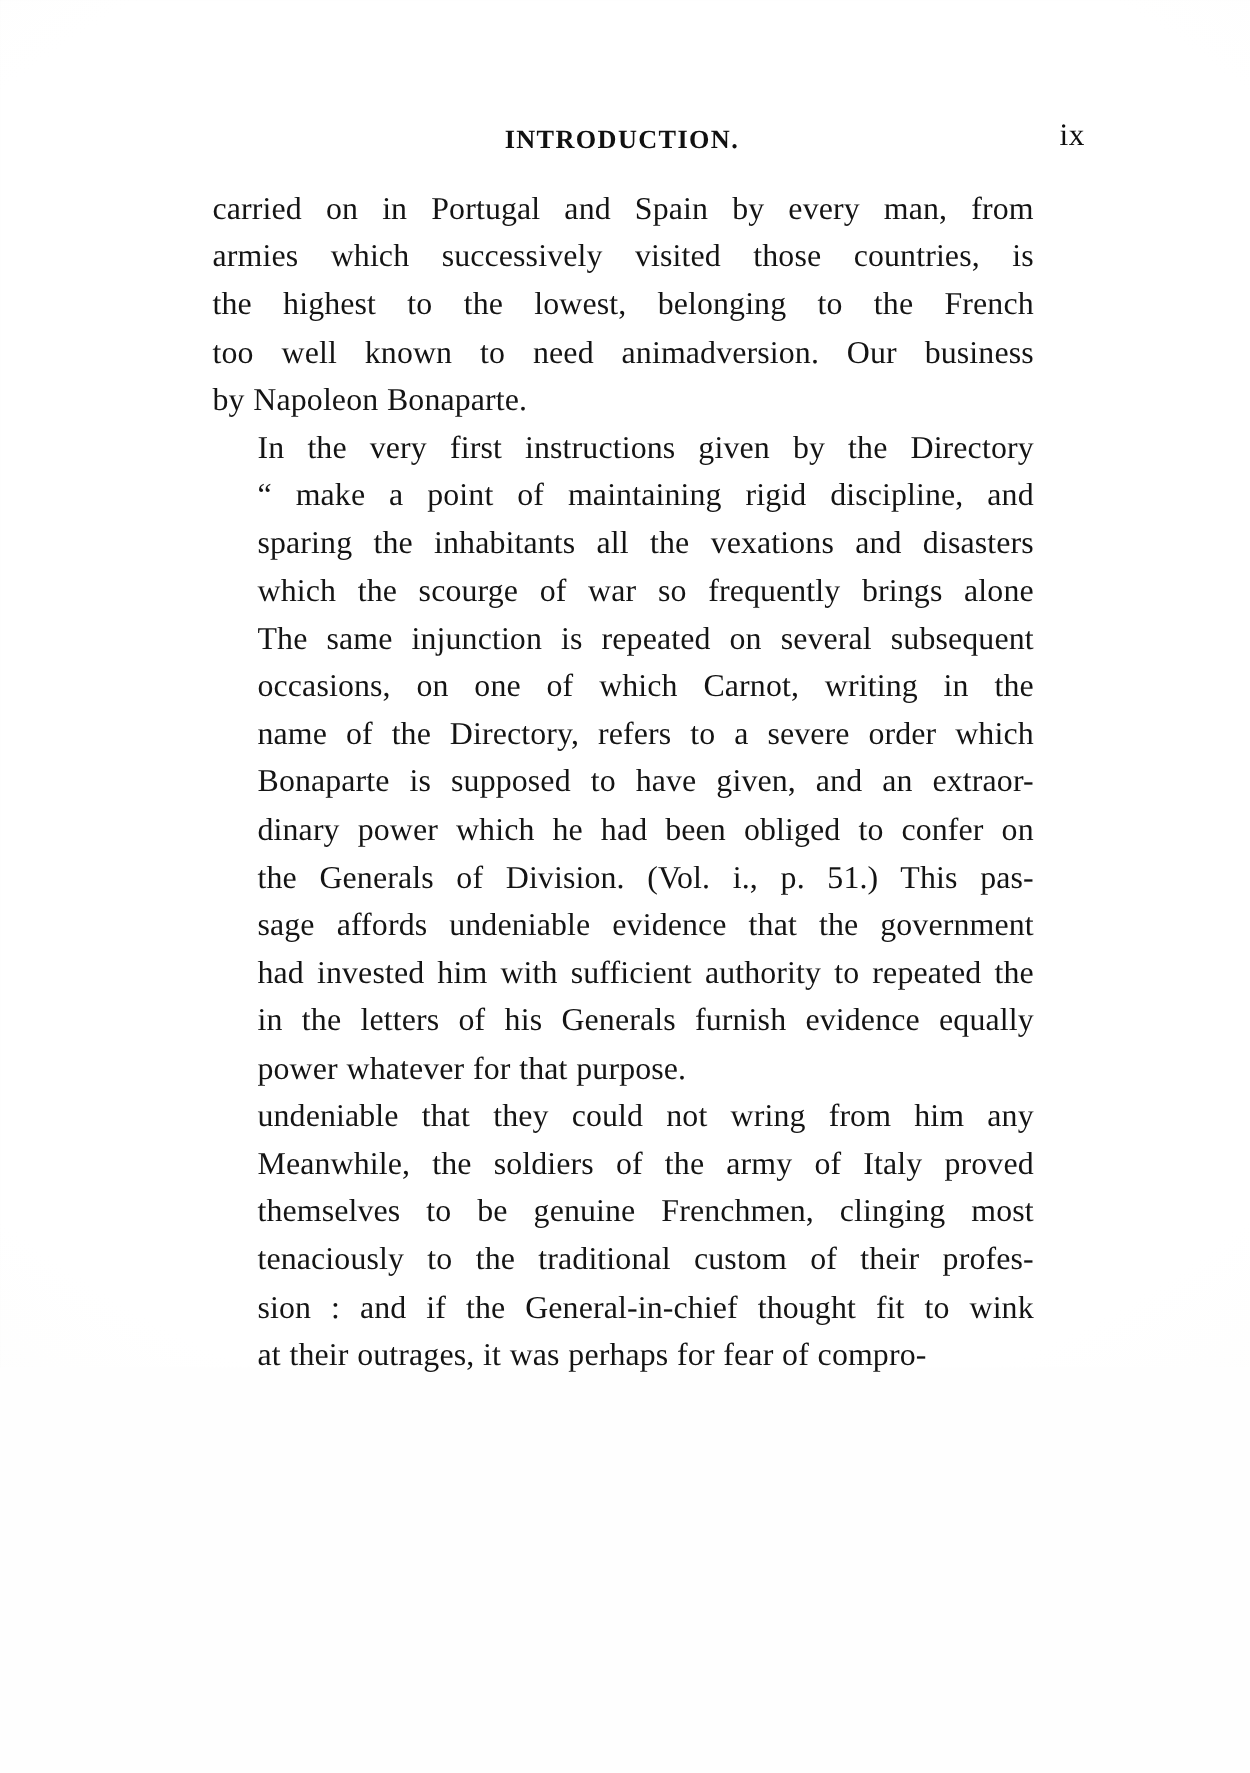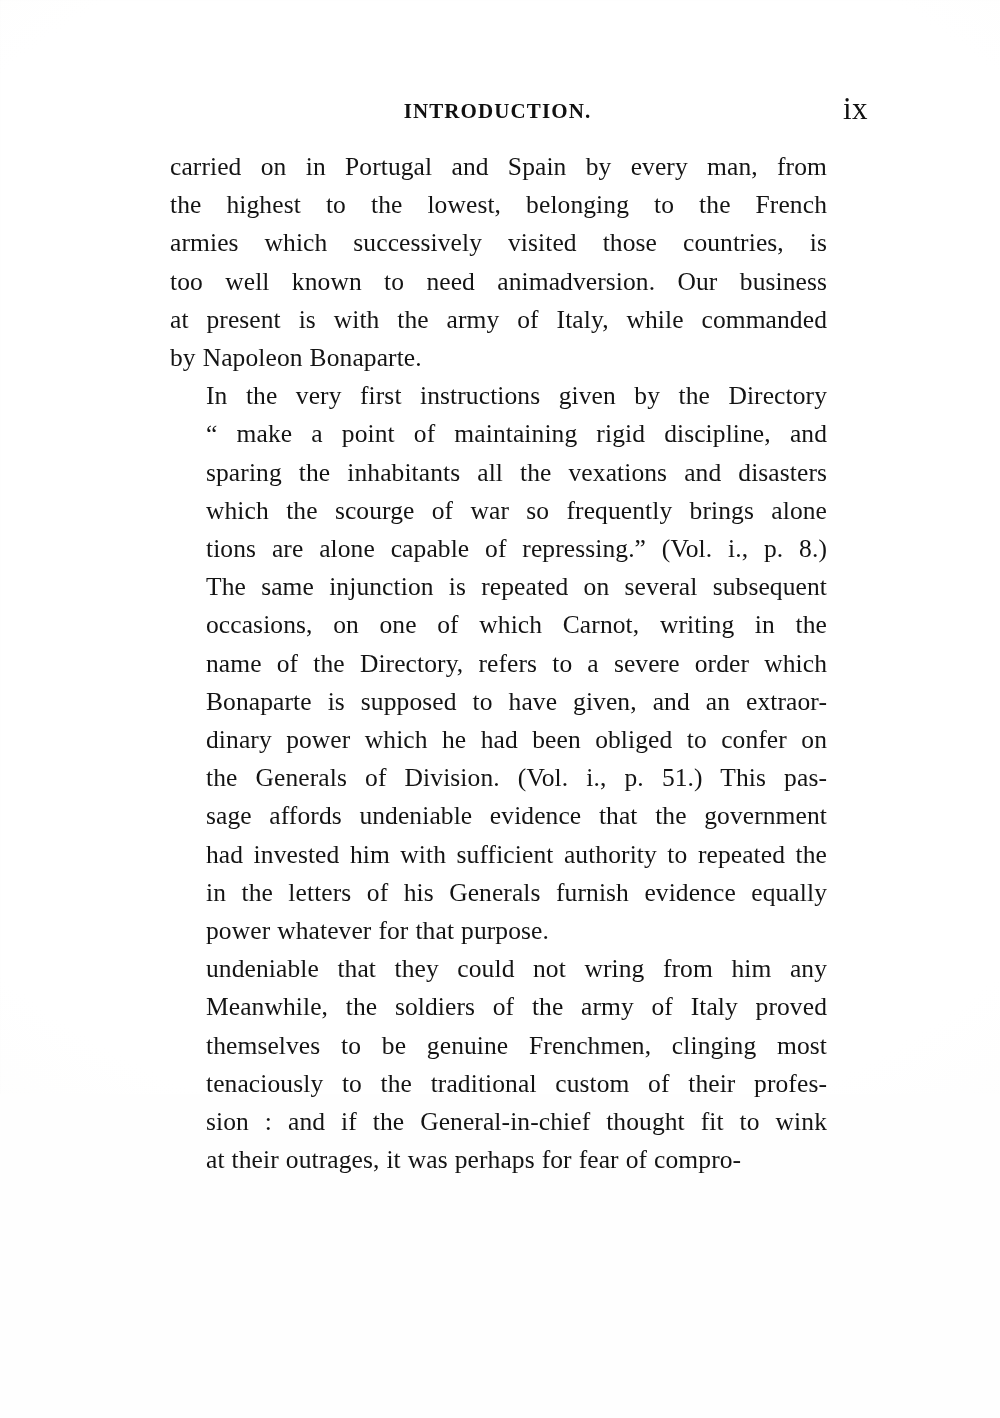--- a/index.html
+++ b/index.html
@@ -53,21 +53,21 @@
     font-size: 21px;
     letter-spacing: 1.1px;
     font-weight: 600;
     line-height: 30px;
     color: #101010;
   }
   .running-head-folio {
     position: absolute;
     right: -43px;
     top: -2px;
-    font-size: 31px;
+    font-size: 25px;
     line-height: 30px;
     font-weight: 400;
     color: #101010;
     letter-spacing: .5px;
   }
 
   
   .text-block {
     position: absolute;
     left: 170px;
@@ -115,32 +115,30 @@
   <div class="page-scan-noise"></div>
 
   <div class="running-head">
     <div class="running-head-title">INTRODUCTION.</div>
     <div class="running-head-folio">ix</div>
   </div>
 
   <div class="text-block" id="body-text-block">
       <p class="para">
         <span class="line">carried on in Portugal and Spain by every man, from</span>
+        <span class="line">armies which successively visited those countries, is</span>
         <span class="line">the highest to the lowest, belonging to the French</span>
-        <span class="line">armies which successively visited those countries, is</span>
         <span class="line">too well known to need animadversion.  Our business</span>
-        <span class="line">at present is with the army of Italy, while commanded</span>
         <span class="line last">by Napoleon Bonaparte.</span>
       </p>
       <p class="para indent">
         <span class="line indent-first">In the very first instructions given by the Directory</span>
         <span class="line">“ make a point of maintaining rigid discipline, and</span>
         <span class="line">sparing the inhabitants all the vexations and disasters</span>
         <span class="line">which the scourge of war so frequently brings alone</span>
-        <span class="line">tions are alone capable of repressing.”  (Vol. i., p. 8.)</span>
         <span class="line">The same injunction is repeated on several subsequent</span>
         <span class="line">occasions, on one of which Carnot, writing in the</span>
         <span class="line">name of the Directory, refers to a severe order which</span>
         <span class="line">Bonaparte is supposed to have given, and an extraor-</span>
         <span class="line">dinary power which he had been obliged to confer on</span>
         <span class="line">the Generals of Division. (Vol. i., p. 51.)   This pas-</span>
         <span class="line">sage affords undeniable evidence that the government</span>
         <span class="line">had invested him with sufficient authority to repeated the</span>
         <span class="line">in the letters of his Generals furnish evidence equally</span>
         <span class="line last">power whatever for that purpose.</span>

